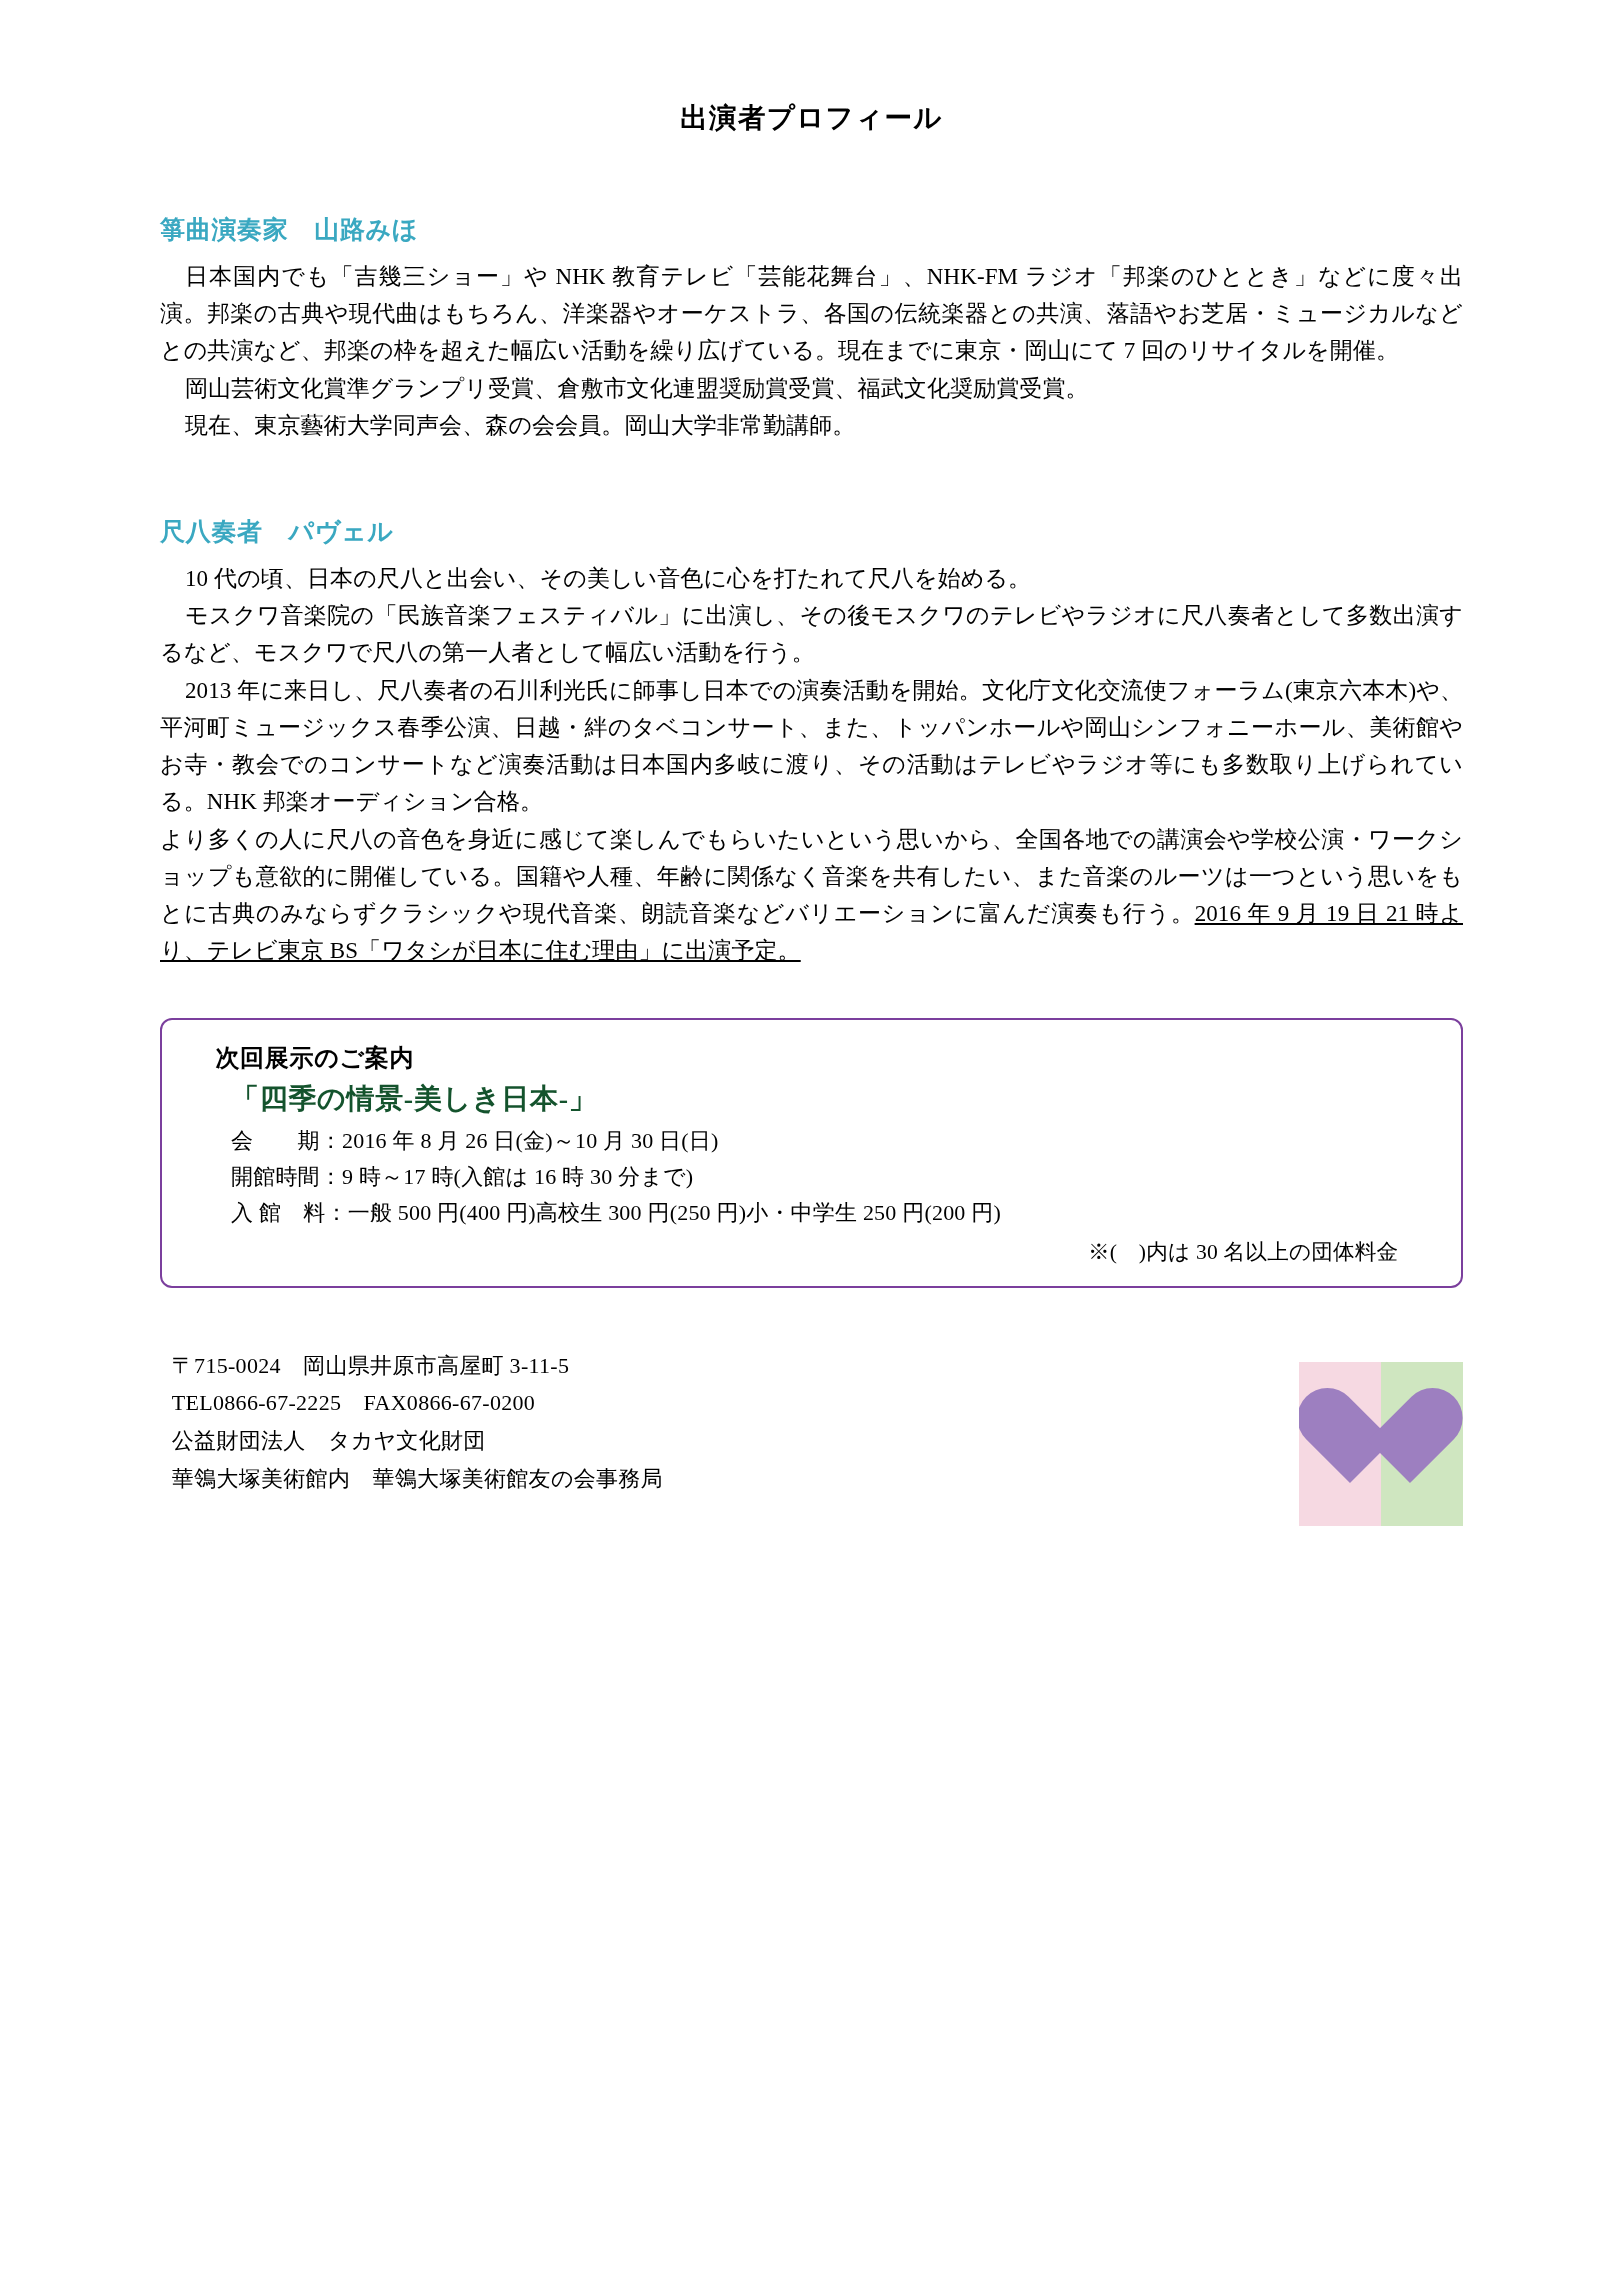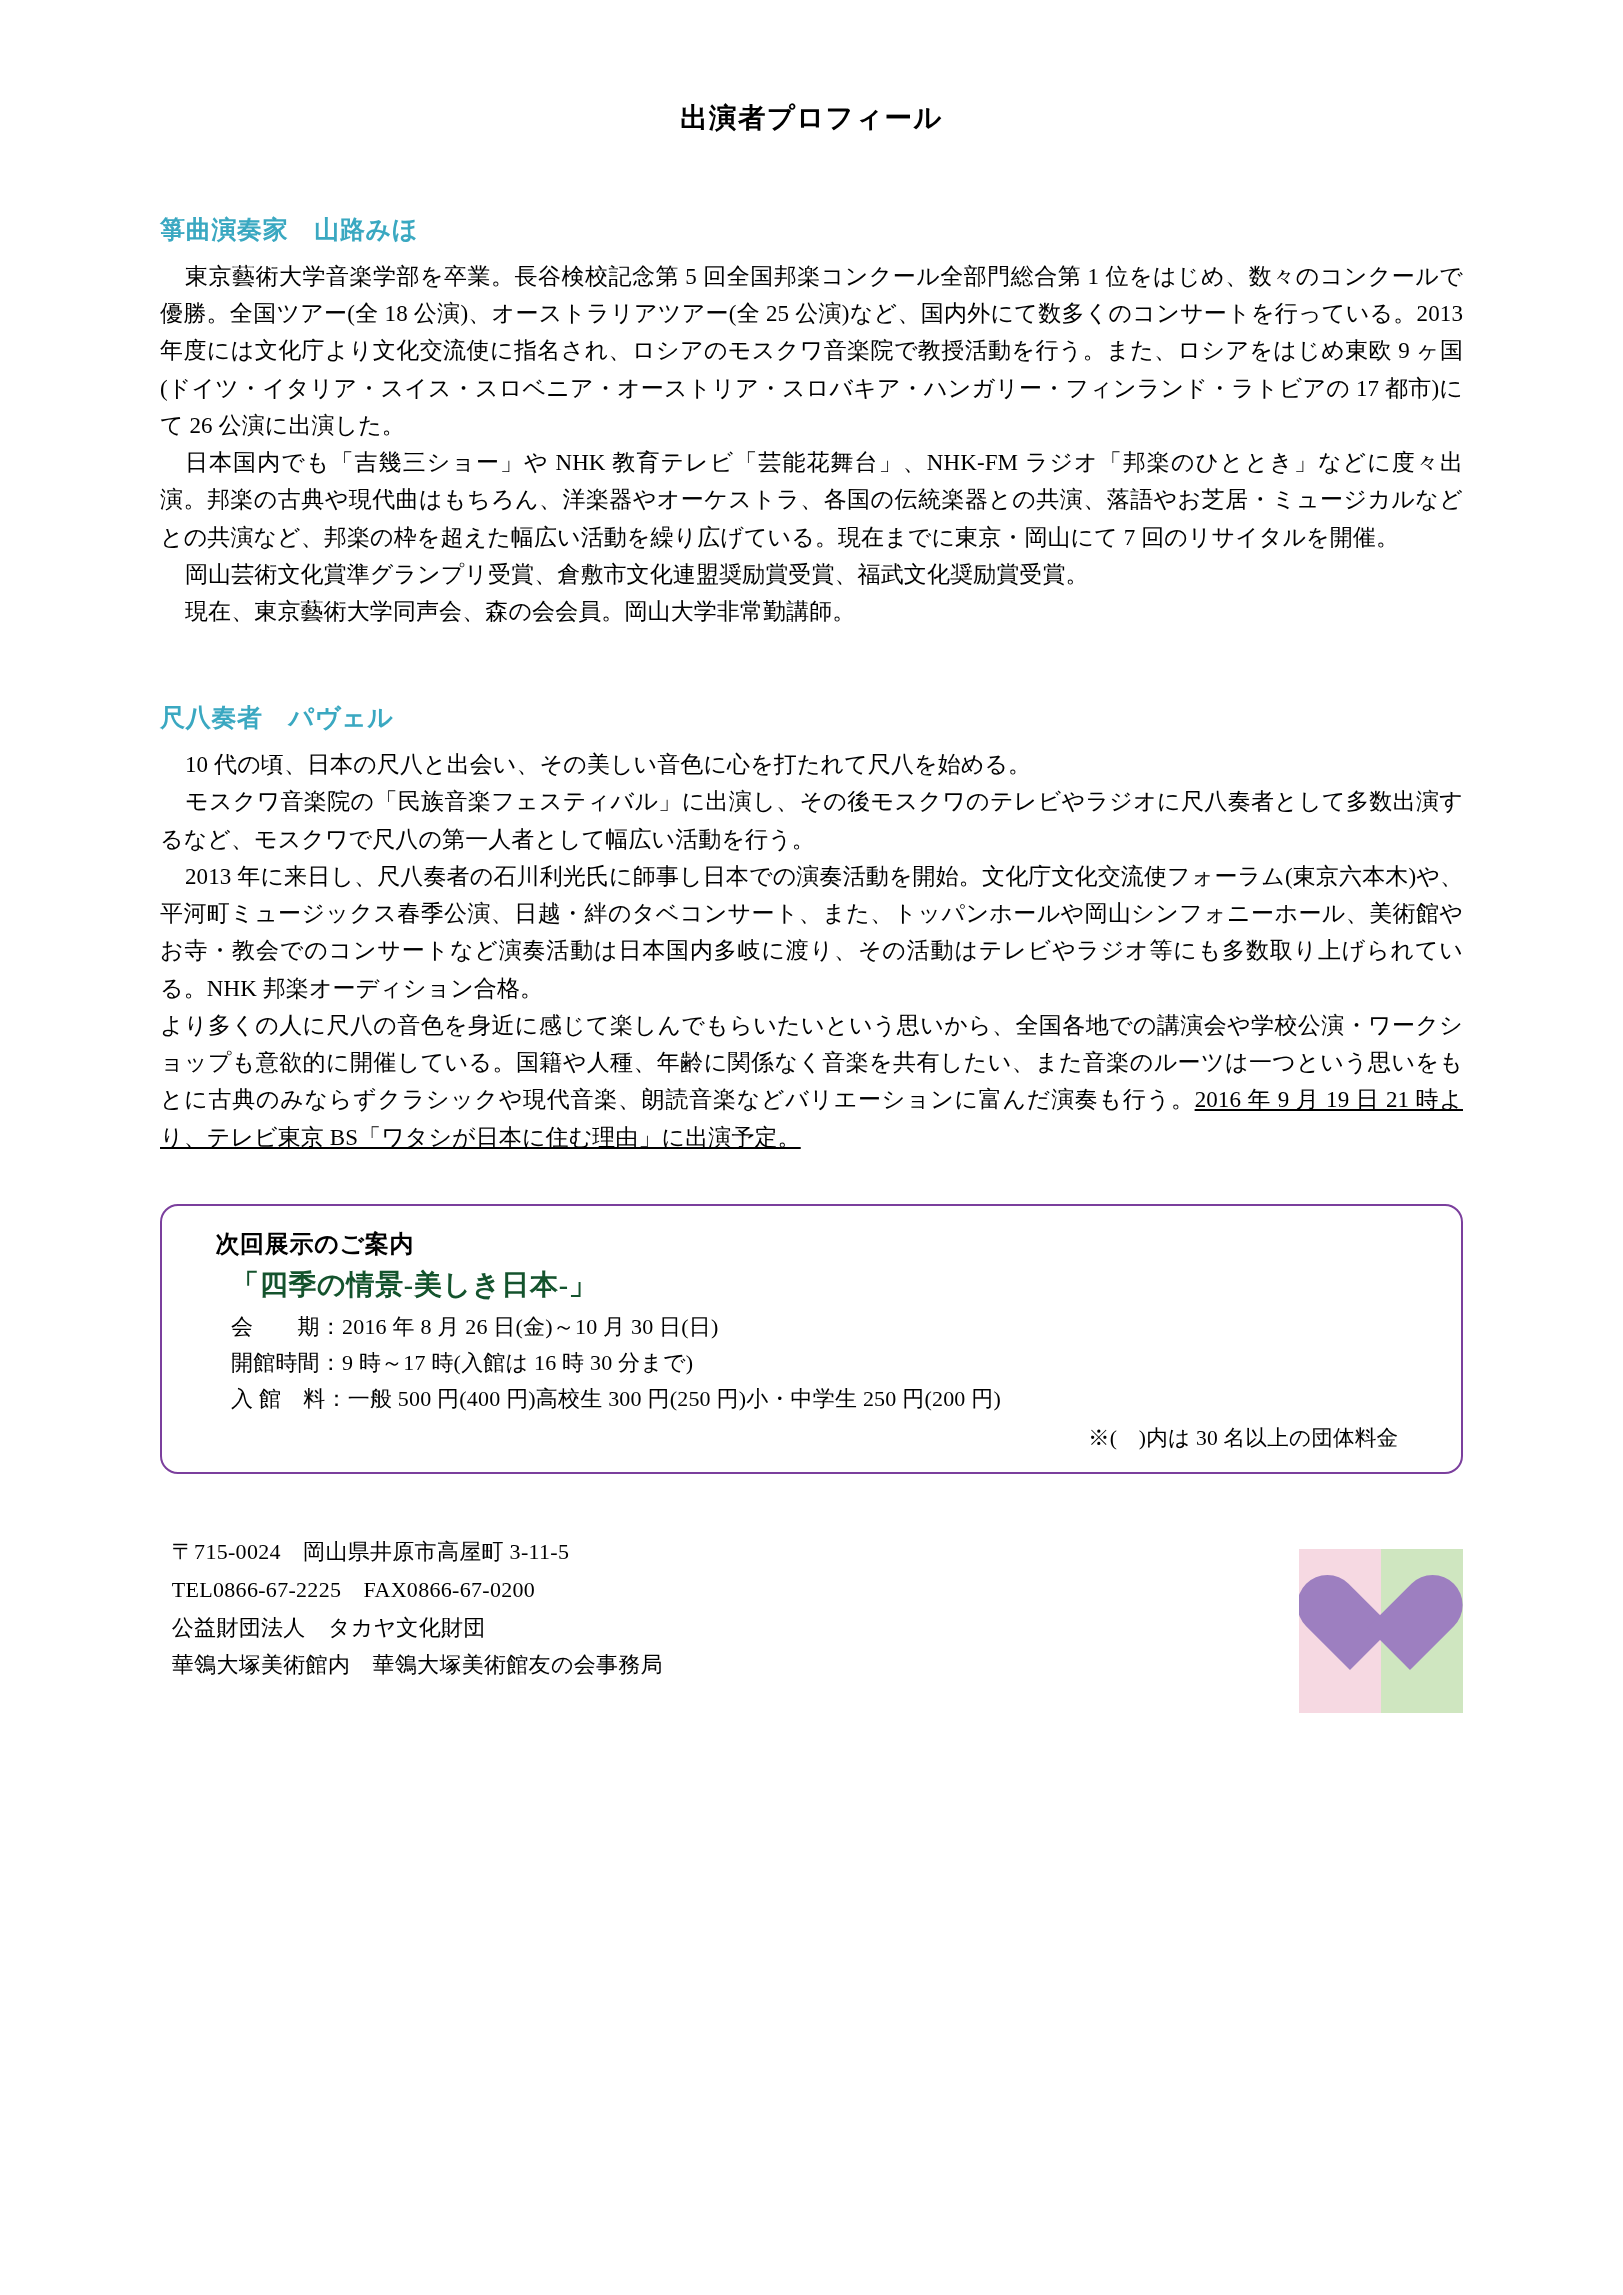--- a/index.html
+++ b/index.html
@@ -51,21 +51,21 @@
   p.indent {
     text-indent: 25px;
   }
   .underline {
     text-decoration: underline;
   }
   
   .info-box {
     margin-top: 48px;
     border: 2px solid #7b3f9d;
-    border-radius: 18px;
+    border-radius: 12px;
     padding: 22px 39px 19.6px 39px;
     box-sizing: border-box;
   }
   .info-title {
     font-size: 24px;
     font-weight: bold;
     margin: 0 0 6.5px 14.4px;
     letter-spacing: 0.7px;
   }
   .info-subtitle {
@@ -151,21 +151,20 @@
   }
 </style>
 </head>
 <body>
 
 <div class="page">
 
   <h1 class="doc-title">出演者プロフィール</h1>
 
   <h2 class="section-heading">箏曲演奏家　山路みほ</h2>
-  <p class="body-para indent">東京藝術大学音楽学部を卒業。長谷検校記念第 5 回全国邦楽コンクール全部門総合第 1 位をはじめ、数々のコンクールで優勝。全国ツアー(全 18 公演)、オーストラリアツアー(全 25 公演)など、国内外にて数多くのコンサートを行っている。2013 年度には文化庁より文化交流使に指名され、ロシアのモスクワ音楽院で教授活動を行う。また、ロシアをはじめ東欧 9 ヶ国(ドイツ・イタリア・スイス・スロベニア・オーストリア・スロバキア・ハンガリー・フィンランド・ラトビアの 17 都市)にて 26 公演に出演した。</p>
   <p class="body-para indent">日本国内でも「吉幾三ショー」や NHK 教育テレビ「芸能花舞台」、NHK-FM ラジオ「邦楽のひととき」などに度々出演。邦楽の古典や現代曲はもちろん、洋楽器やオーケストラ、各国の伝統楽器との共演、落語やお芝居・ミュージカルなどとの共演など、邦楽の枠を超えた幅広い活動を繰り広げている。現在までに東京・岡山にて 7 回のリサイタルを開催。</p>
   <p class="body-para indent">岡山芸術文化賞準グランプリ受賞、倉敷市文化連盟奨励賞受賞、福武文化奨励賞受賞。</p>
   <p class="body-para indent">現在、東京藝術大学同声会、森の会会員。岡山大学非常勤講師。</p>
 
   <h2 class="section-heading second">尺八奏者　パヴェル</h2>
   <p class="body-para indent">10 代の頃、日本の尺八と出会い、その美しい音色に心を打たれて尺八を始める。</p>
   <p class="body-para indent">モスクワ音楽院の「民族音楽フェスティバル」に出演し、その後モスクワのテレビやラジオに尺八奏者として多数出演するなど、モスクワで尺八の第一人者として幅広い活動を行う。</p>
   <p class="body-para indent">2013 年に来日し、尺八奏者の石川利光氏に師事し日本での演奏活動を開始。文化庁文化交流使フォーラム(東京六本木)や、平河町ミュージックス春季公演、日越・絆のタベコンサート、また、トッパンホールや岡山シンフォニーホール、美術館やお寺・教会でのコンサートなど演奏活動は日本国内多岐に渡り、その活動はテレビやラジオ等にも多数取り上げられている。NHK 邦楽オーディション合格。</p>
   <p class="body-para"><span>より多くの人に尺八の音色を身近に感じて楽しんでもらいたいという思いから、全国各地での講演会や学校公演・ワークショップも意欲的に開催している。国籍や人種、年齢に関係なく音楽を共有したい、また音楽のルーツは一つという思いをもとに古典のみならずクラシックや現代音楽、朗読音楽などバリエーションに富んだ演奏も行う。</span><span class="underline">2016 年 9 月 19 日 21 時より、テレビ東京 BS「ワタシが日本に住む理由」に出演予定。</span></p>
 

